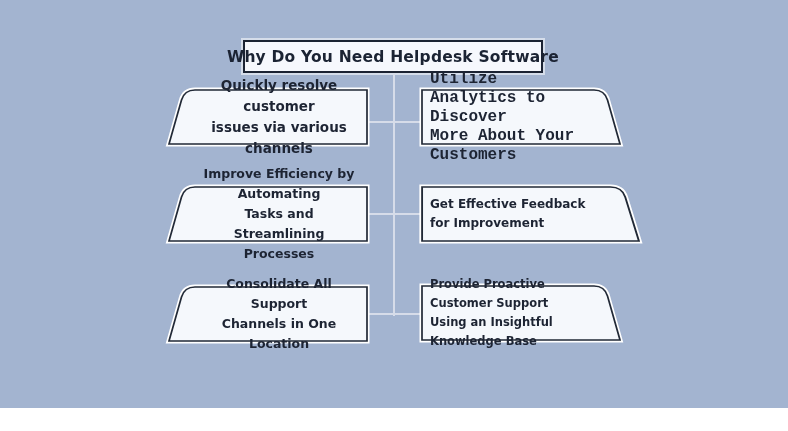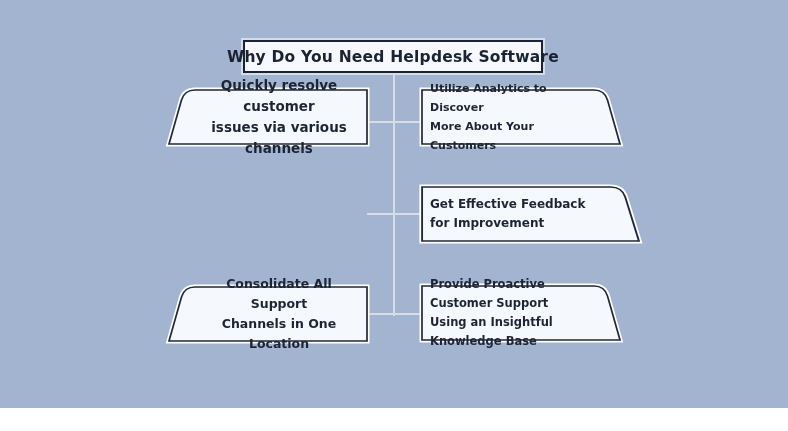--- a/index.html
+++ b/index.html
@@ -51,21 +51,21 @@
   .node.right .node-text{justify-content:flex-start;text-align:left;padding-left:9px;padding-right:34px;}
   .pos-l1{left:168px;top:89px;}
   .pos-l2{left:168px;top:186px;}
   .pos-l3{left:168px;top:286px;}
   .pos-r1{left:421px;top:89px;}
   .pos-r2{left:421px;top:186px;padding-left:19px;}
   .pos-r3{left:421px;top:285px;}
   .pos-l1 .node-text{font-size:13.5px;line-height:21px;}
   .pos-l2 .node-text{font-size:12.5px;line-height:20px;}
   .pos-l3 .node-text{font-size:12.5px;line-height:20px;padding-left:52px;}
-  .pos-r1 .node-text{font-size:11px;line-height:19px;}
+  .pos-r1 .node-text{font-size:16px;line-height:19px;font-family:Liberation Mono, monospace;}
   .pos-r2 .node-text{font-size:12px;line-height:19px;}
   .pos-r3 .node-text{font-size:11.5px;line-height:19px;}
   .shape-halo{fill:none;stroke:#ffffff;stroke-width:5;}
   .shape-main{fill:#f5f8fc;stroke:#212936;stroke-width:1.7;}
 </style>
 </head>
 <body>
 
 <div class="stage">
 
@@ -89,20 +89,28 @@
 
   <div class="node right pos-r1">
     <svg viewBox="0 0 200 56" preserveAspectRatio="none">
       <path class="shape-halo" d="M1,1 L173,1 Q183.5,1 186.5,11 L199,55 L1,55 Z"></path>
       <path class="shape-main" d="M1,1 L173,1 Q183.5,1 186.5,11 L199,55 L1,55 Z"></path>
     </svg>
     <div class="node-text">Utilize Analytics to Discover
 More About Your Customers</div>
   </div>
 
+  <div class="node left pos-l2">
+    <svg viewBox="0 0 200 56" preserveAspectRatio="none">
+      <path class="shape-halo" d="M1,55 L13.5,11 Q16.5,1 27,1 L199,1 L199,55 Z"></path>
+      <path class="shape-main" d="M1,55 L13.5,11 Q16.5,1 27,1 L199,1 L199,55 Z"></path>
+    </svg>
+    <div class="node-text">Improve Efficiency by Automating
+Tasks and Streamlining Processes</div>
+  </div>
 
   <div class="node right pos-r2">
     <svg viewBox="0 0 200 56" preserveAspectRatio="none">
       <path class="shape-halo" d="M1,1 L173,1 Q183.5,1 186.5,11 L199,55 L1,55 Z"></path>
       <path class="shape-main" d="M1,1 L173,1 Q183.5,1 186.5,11 L199,55 L1,55 Z"></path>
     </svg>
     <div class="node-text">Get Effective Feedback
 for Improvement</div>
   </div>
 

